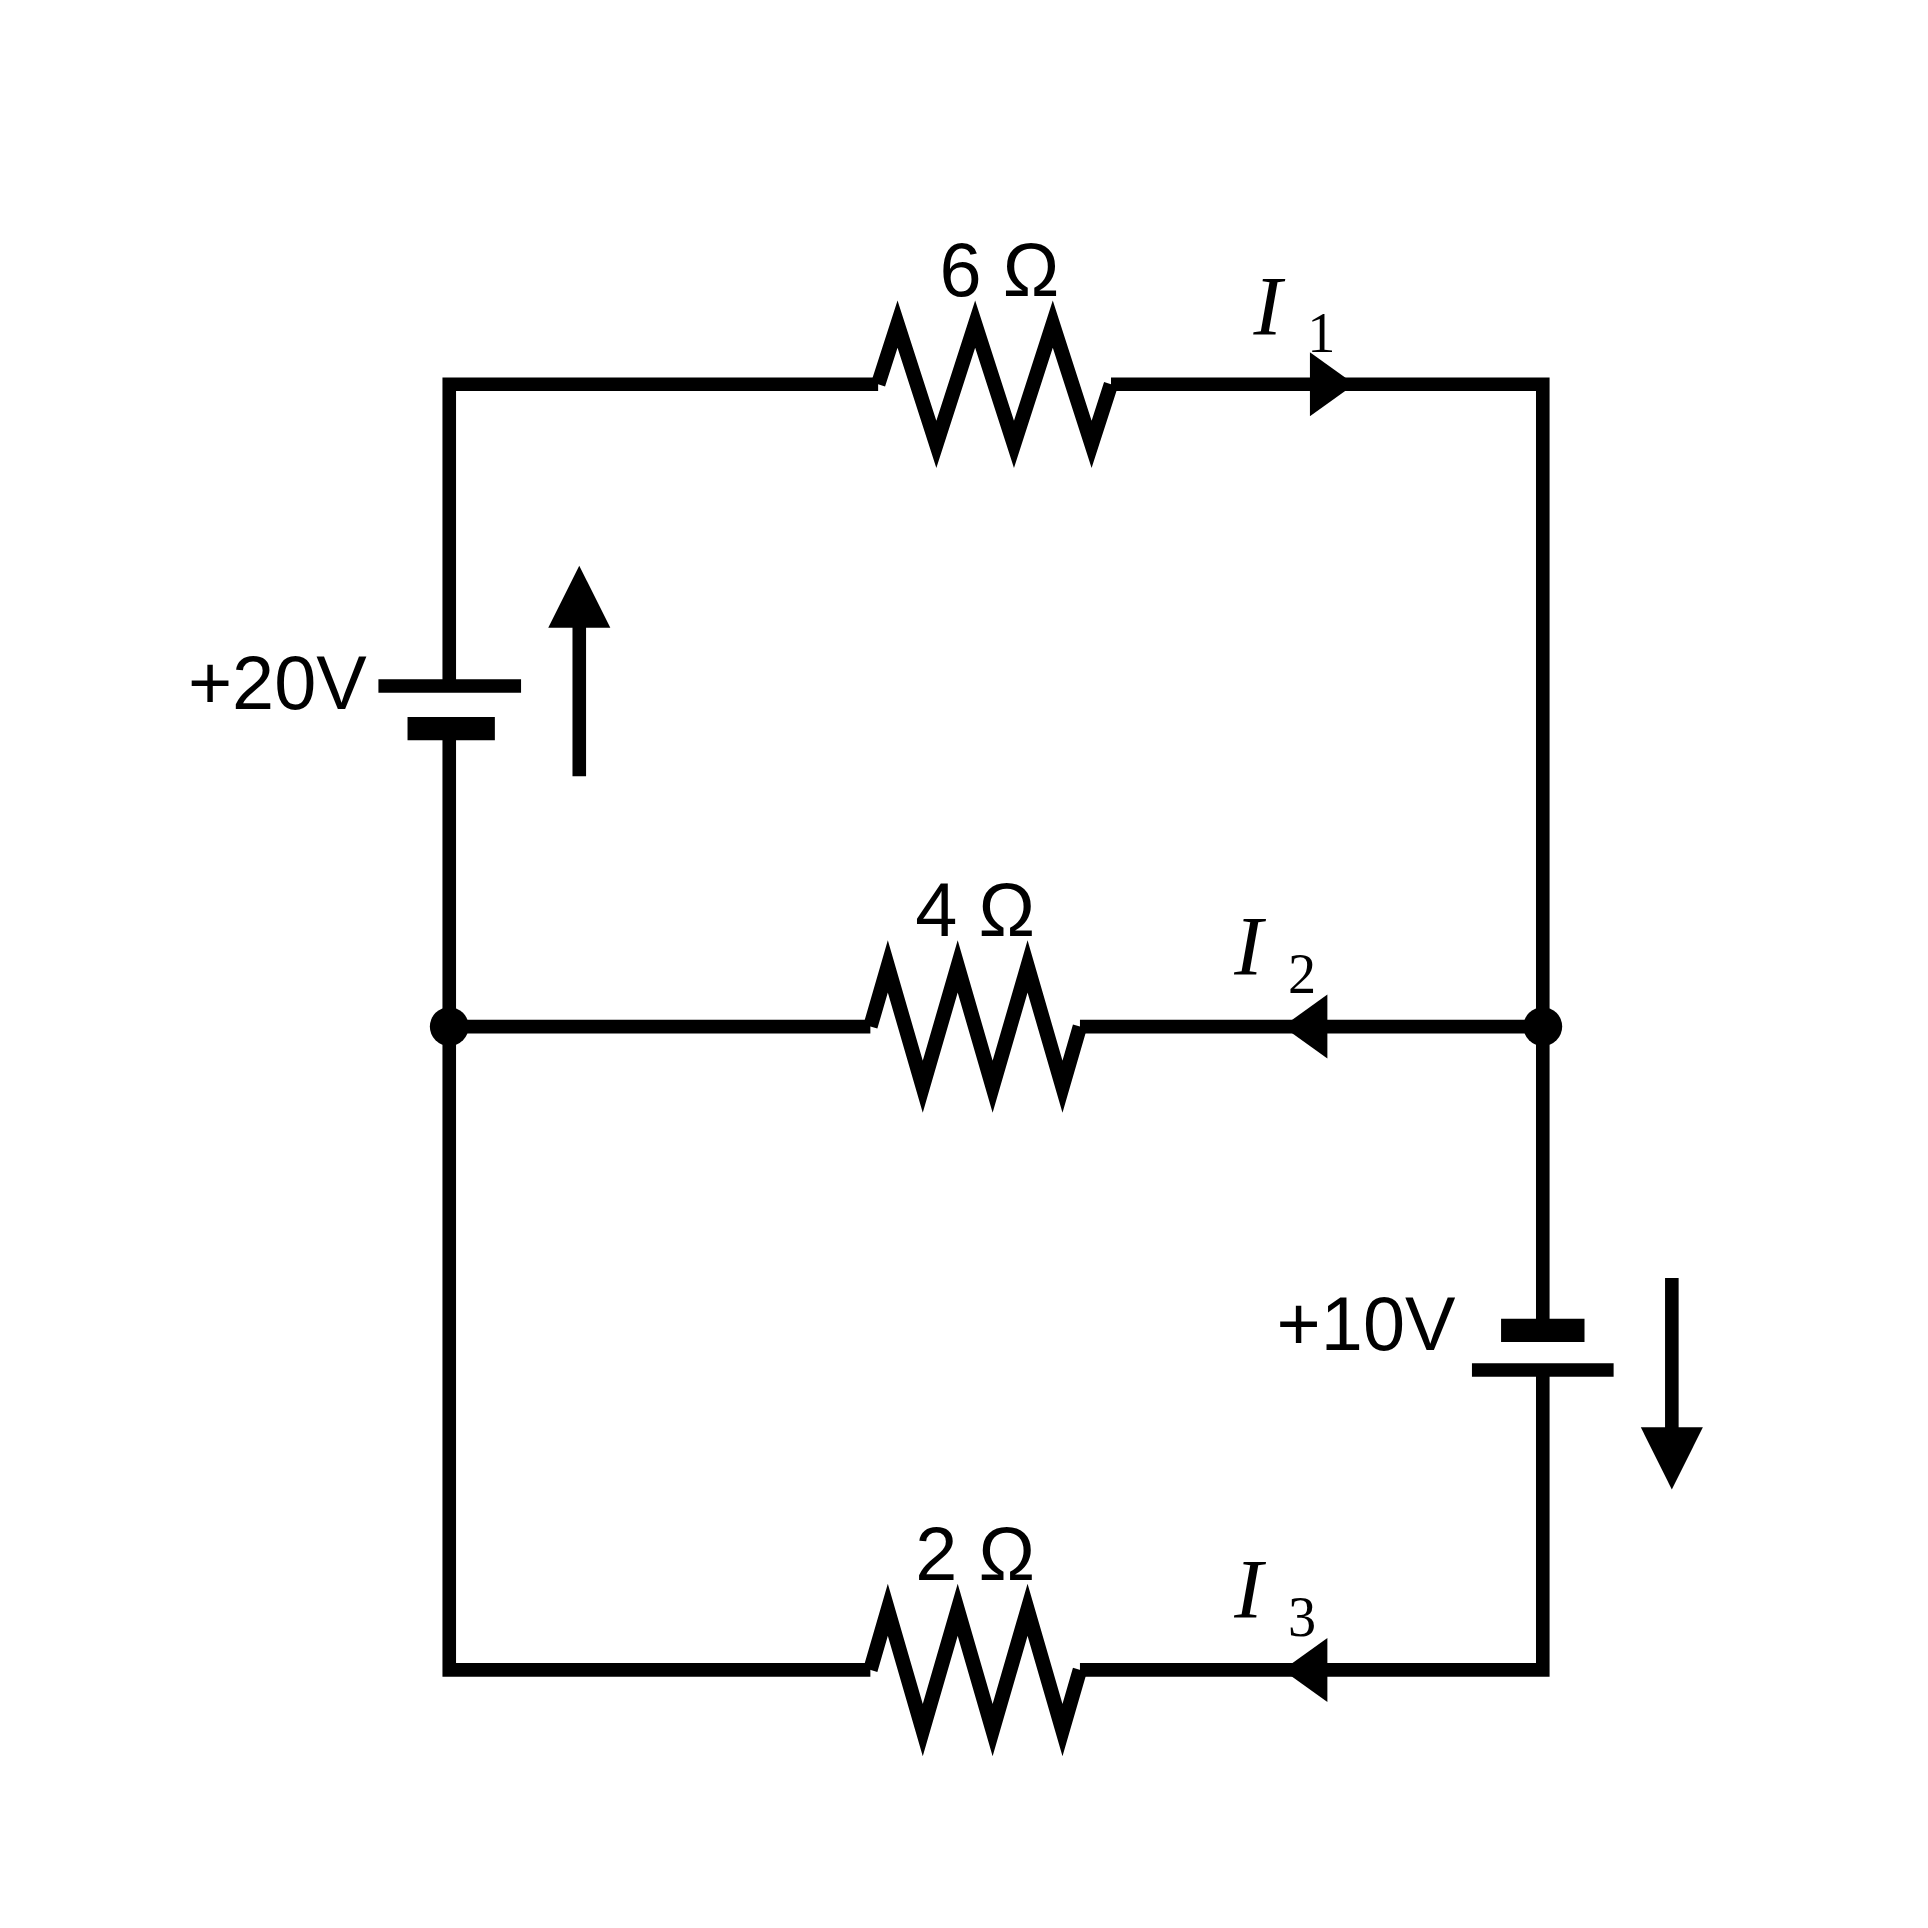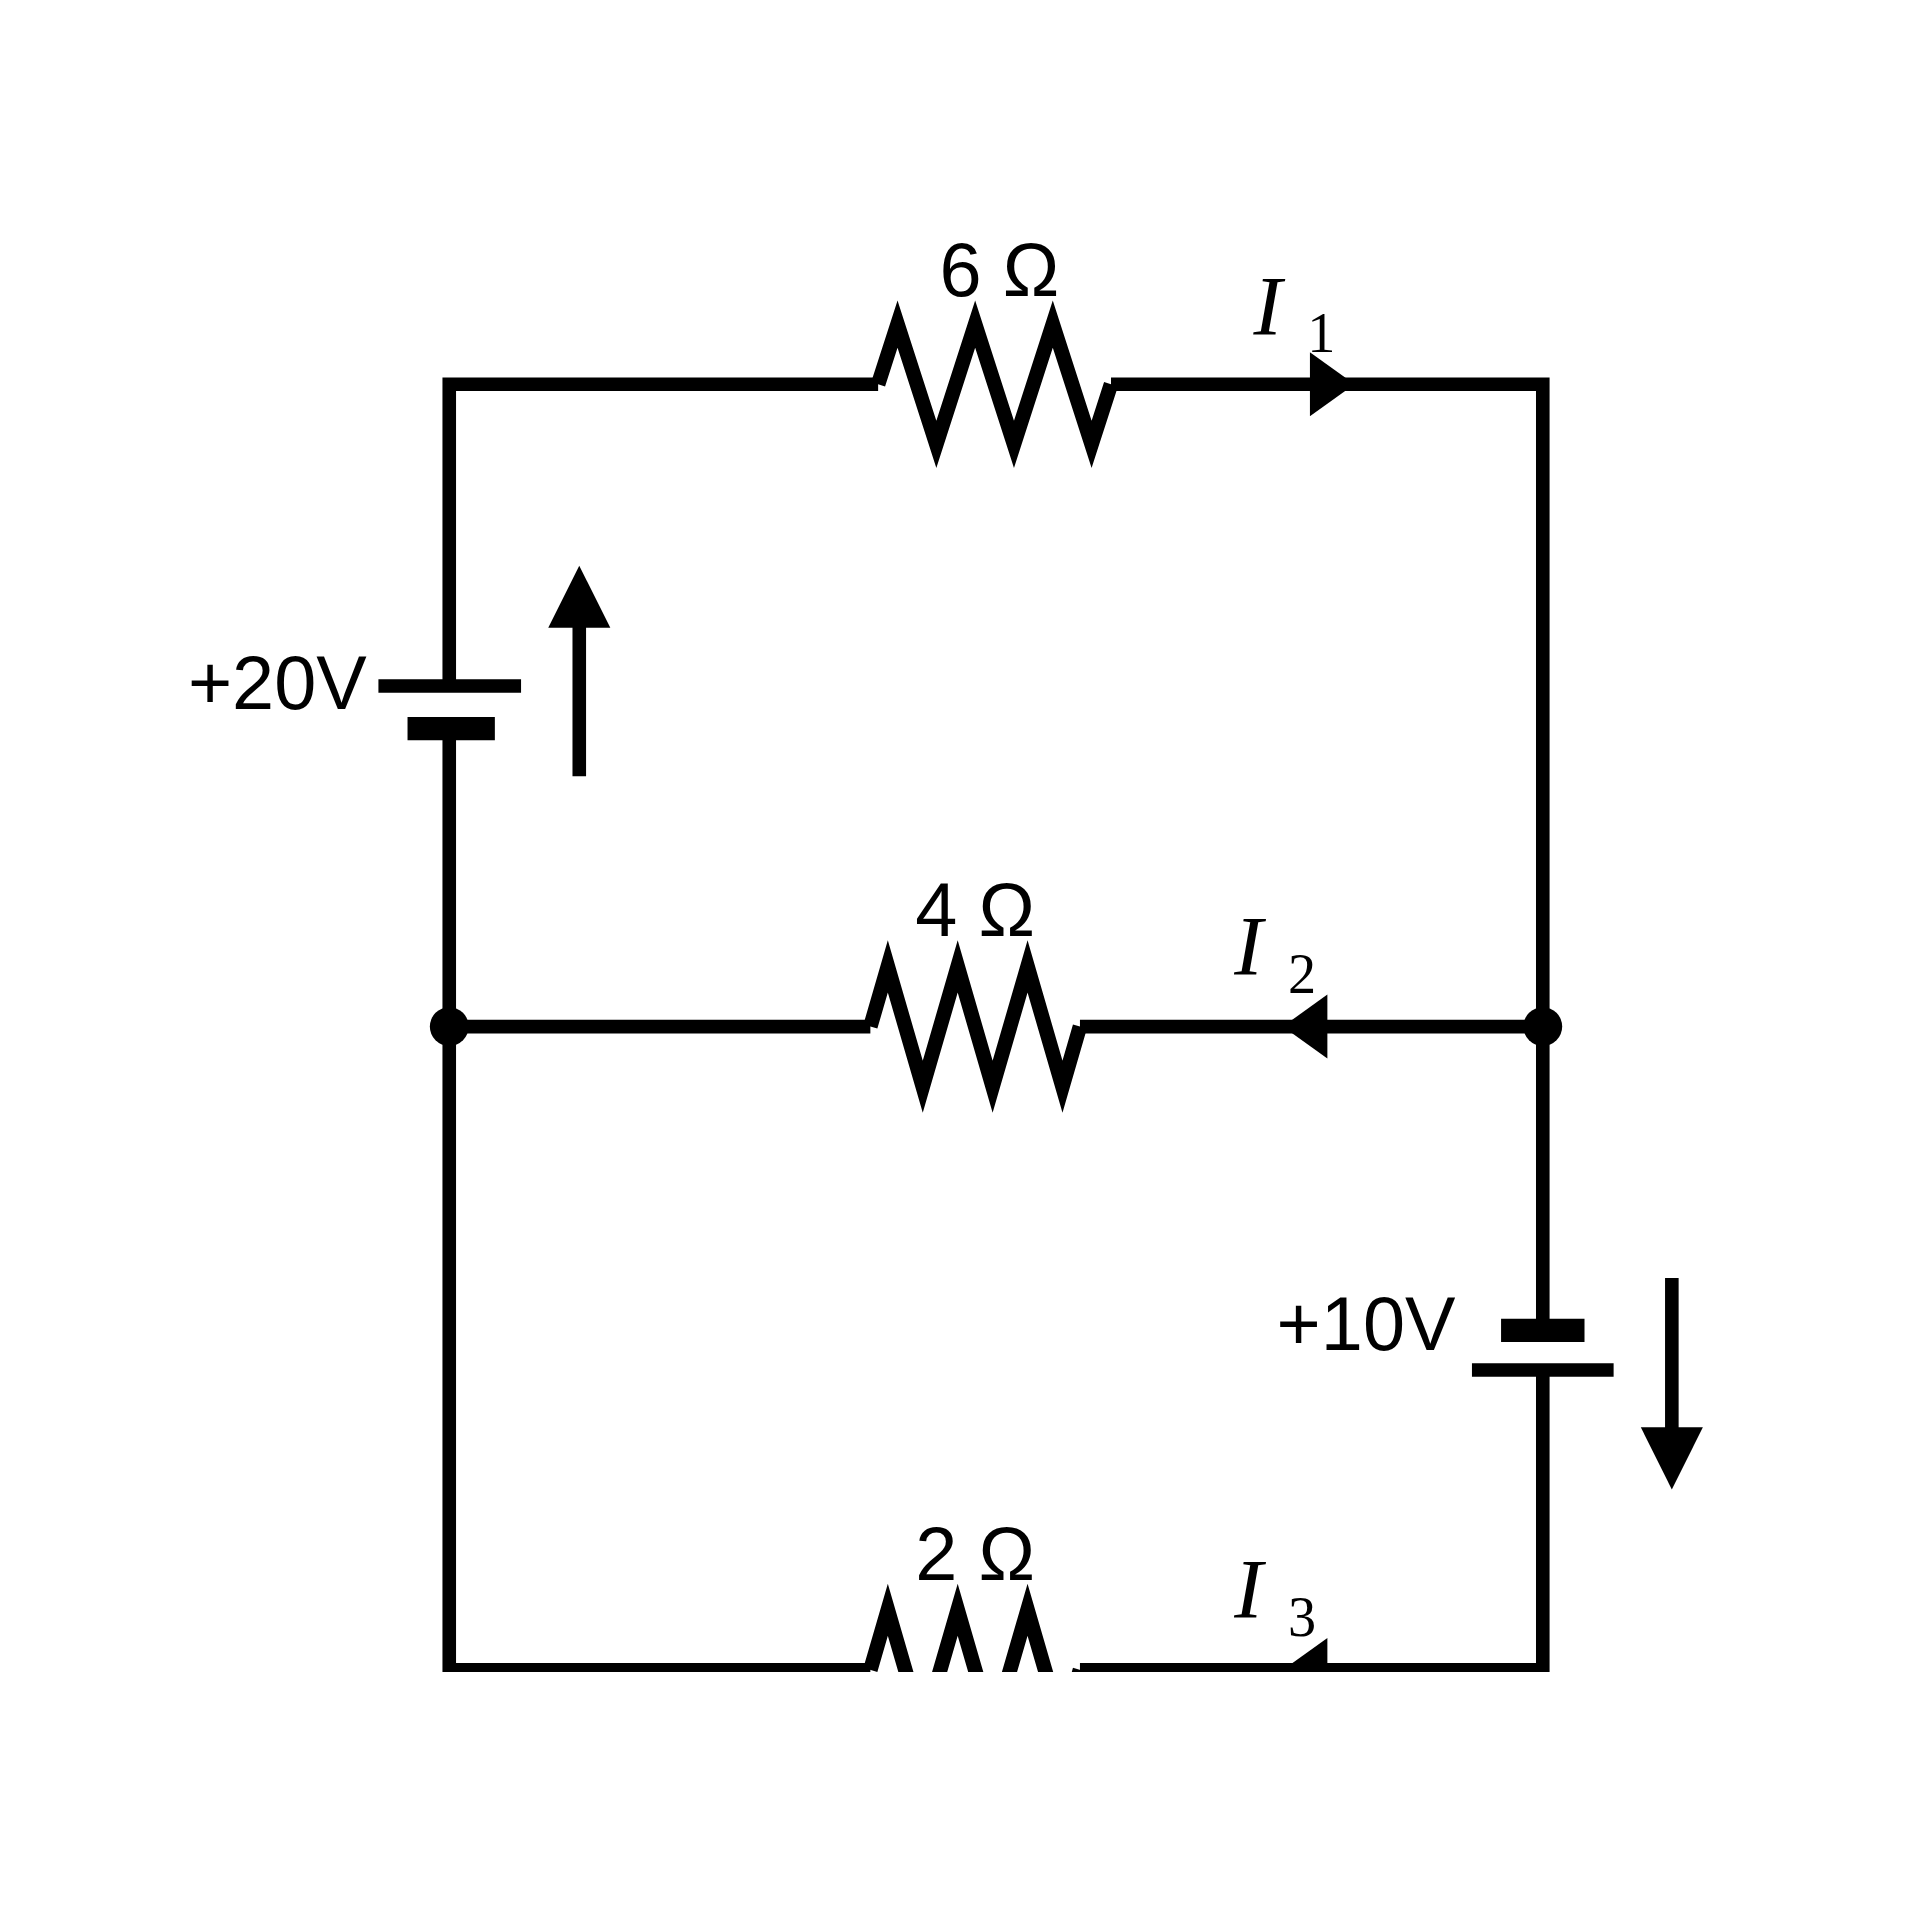--- a/index.html
+++ b/index.html
@@ -2,21 +2,21 @@
 <html><head>
 <meta charset="utf-8">
 <style>
   html, body {
     margin: 0;
     padding: 0;
     background: #ffffff;
   }
   .stage {
     width: 1928px;
-    height: 1672px;
+    height: 1928px;
     background: #f97316;
     position: relative;
   }
   svg { display: block; }
   .wire {
     stroke: #000000;
     stroke-width: 14;
     fill: none;
     stroke-linecap: butt;
     stroke-linejoin: miter;

